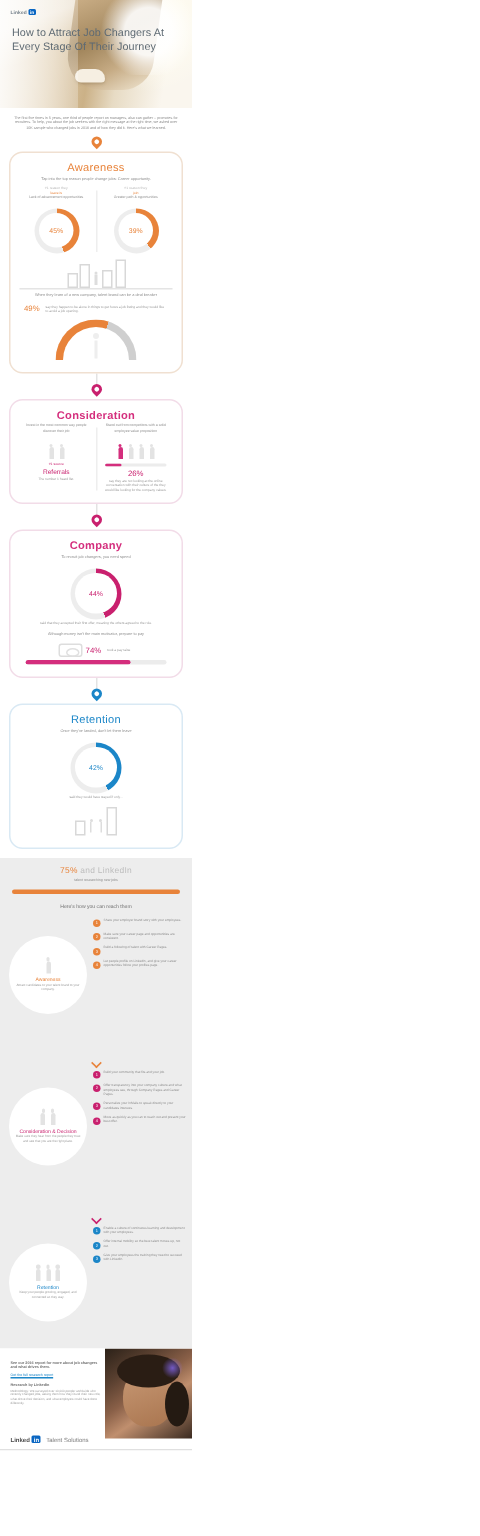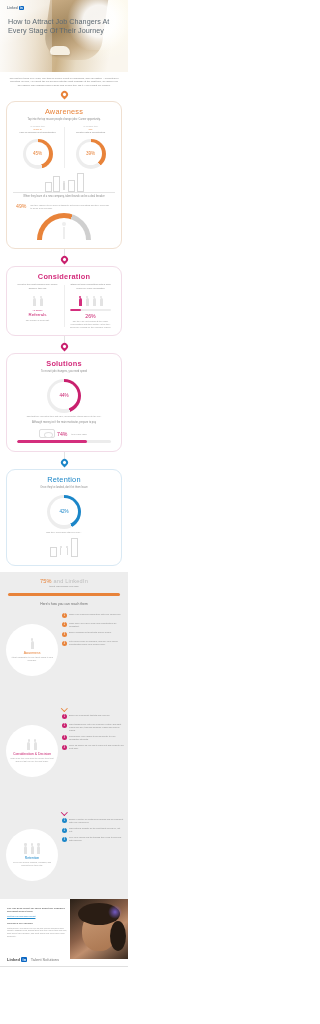--- a/index.html
+++ b/index.html
@@ -264,21 +264,21 @@
       </div>
     </div>
   </div>
 
   <div class="connector"></div>
   <div class="pin p">
       <i></i>
     </div>
 
   <div class="stage p">
-    <div class="stage-h">Solutions</div>
+    <div class="stage-h">Company</div>
     <div class="stage-sub">To recruit job changers, you need speed</div>
     <div class="donut p" style="width:34px;height:34px;background:conic-gradient(#c9206e 0 44%, #ededed 44% 100%);">
       <span>44%</span>
     </div>
     <div class="note" style="text-align:center">said that they accepted their first offer, meaning the others agreed to the role.</div>
     <div class="stage-sub" style="padding-top:3px">Although money isn't the main motivator, prepare to pay</div>
     <div class="statrow" style="justify-content:center;align-items:center">
       <div class="money"></div>
       <div class="bignum p">74%</div>
       <div class="note">took a pay raise</div>

